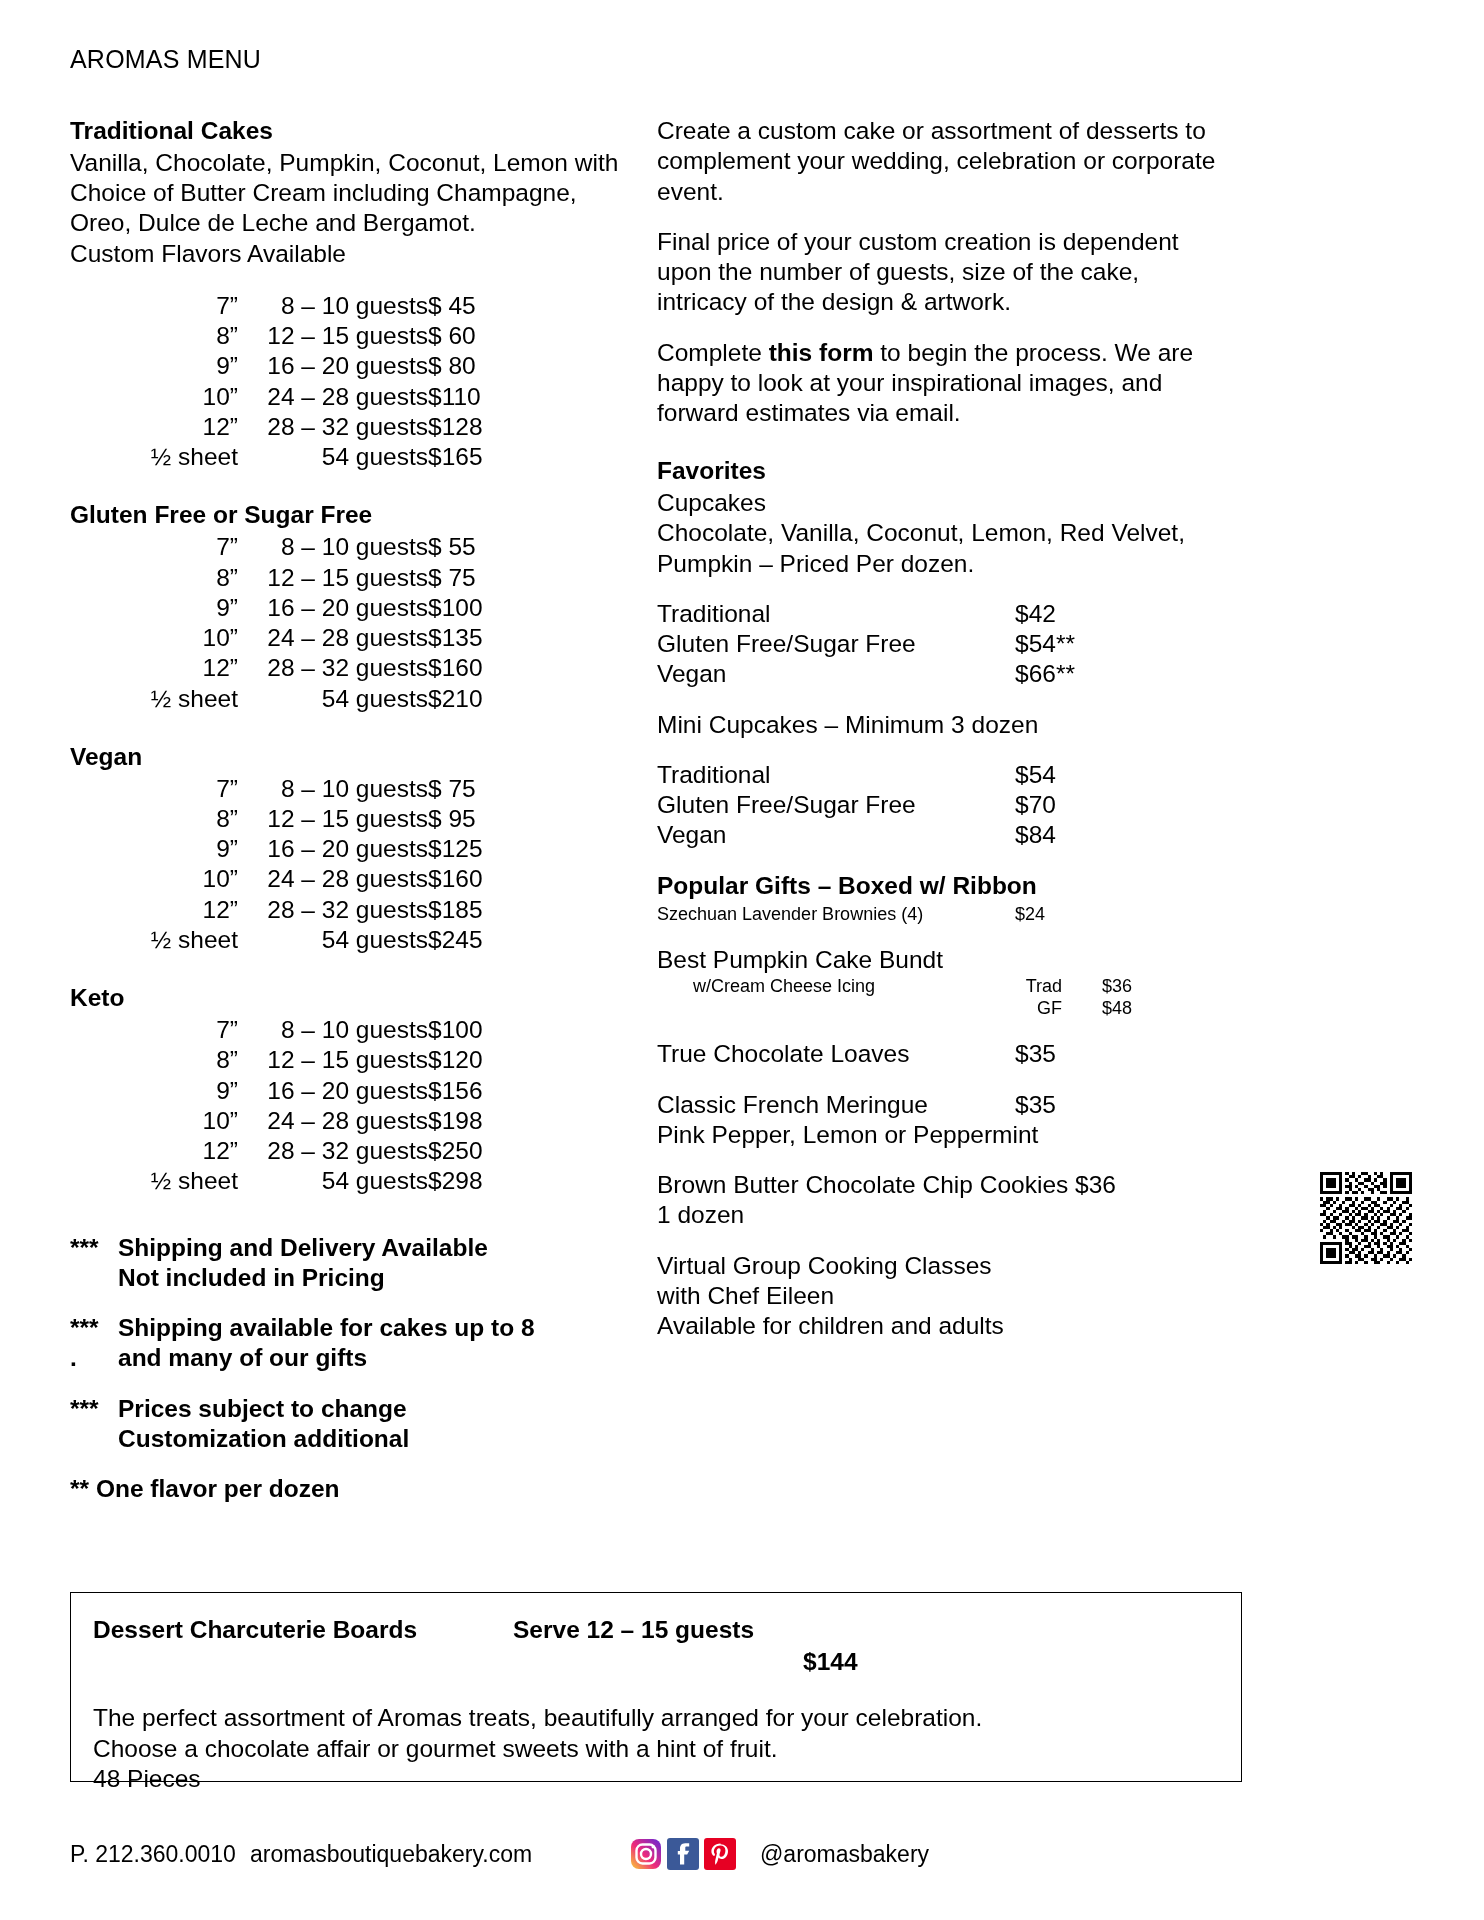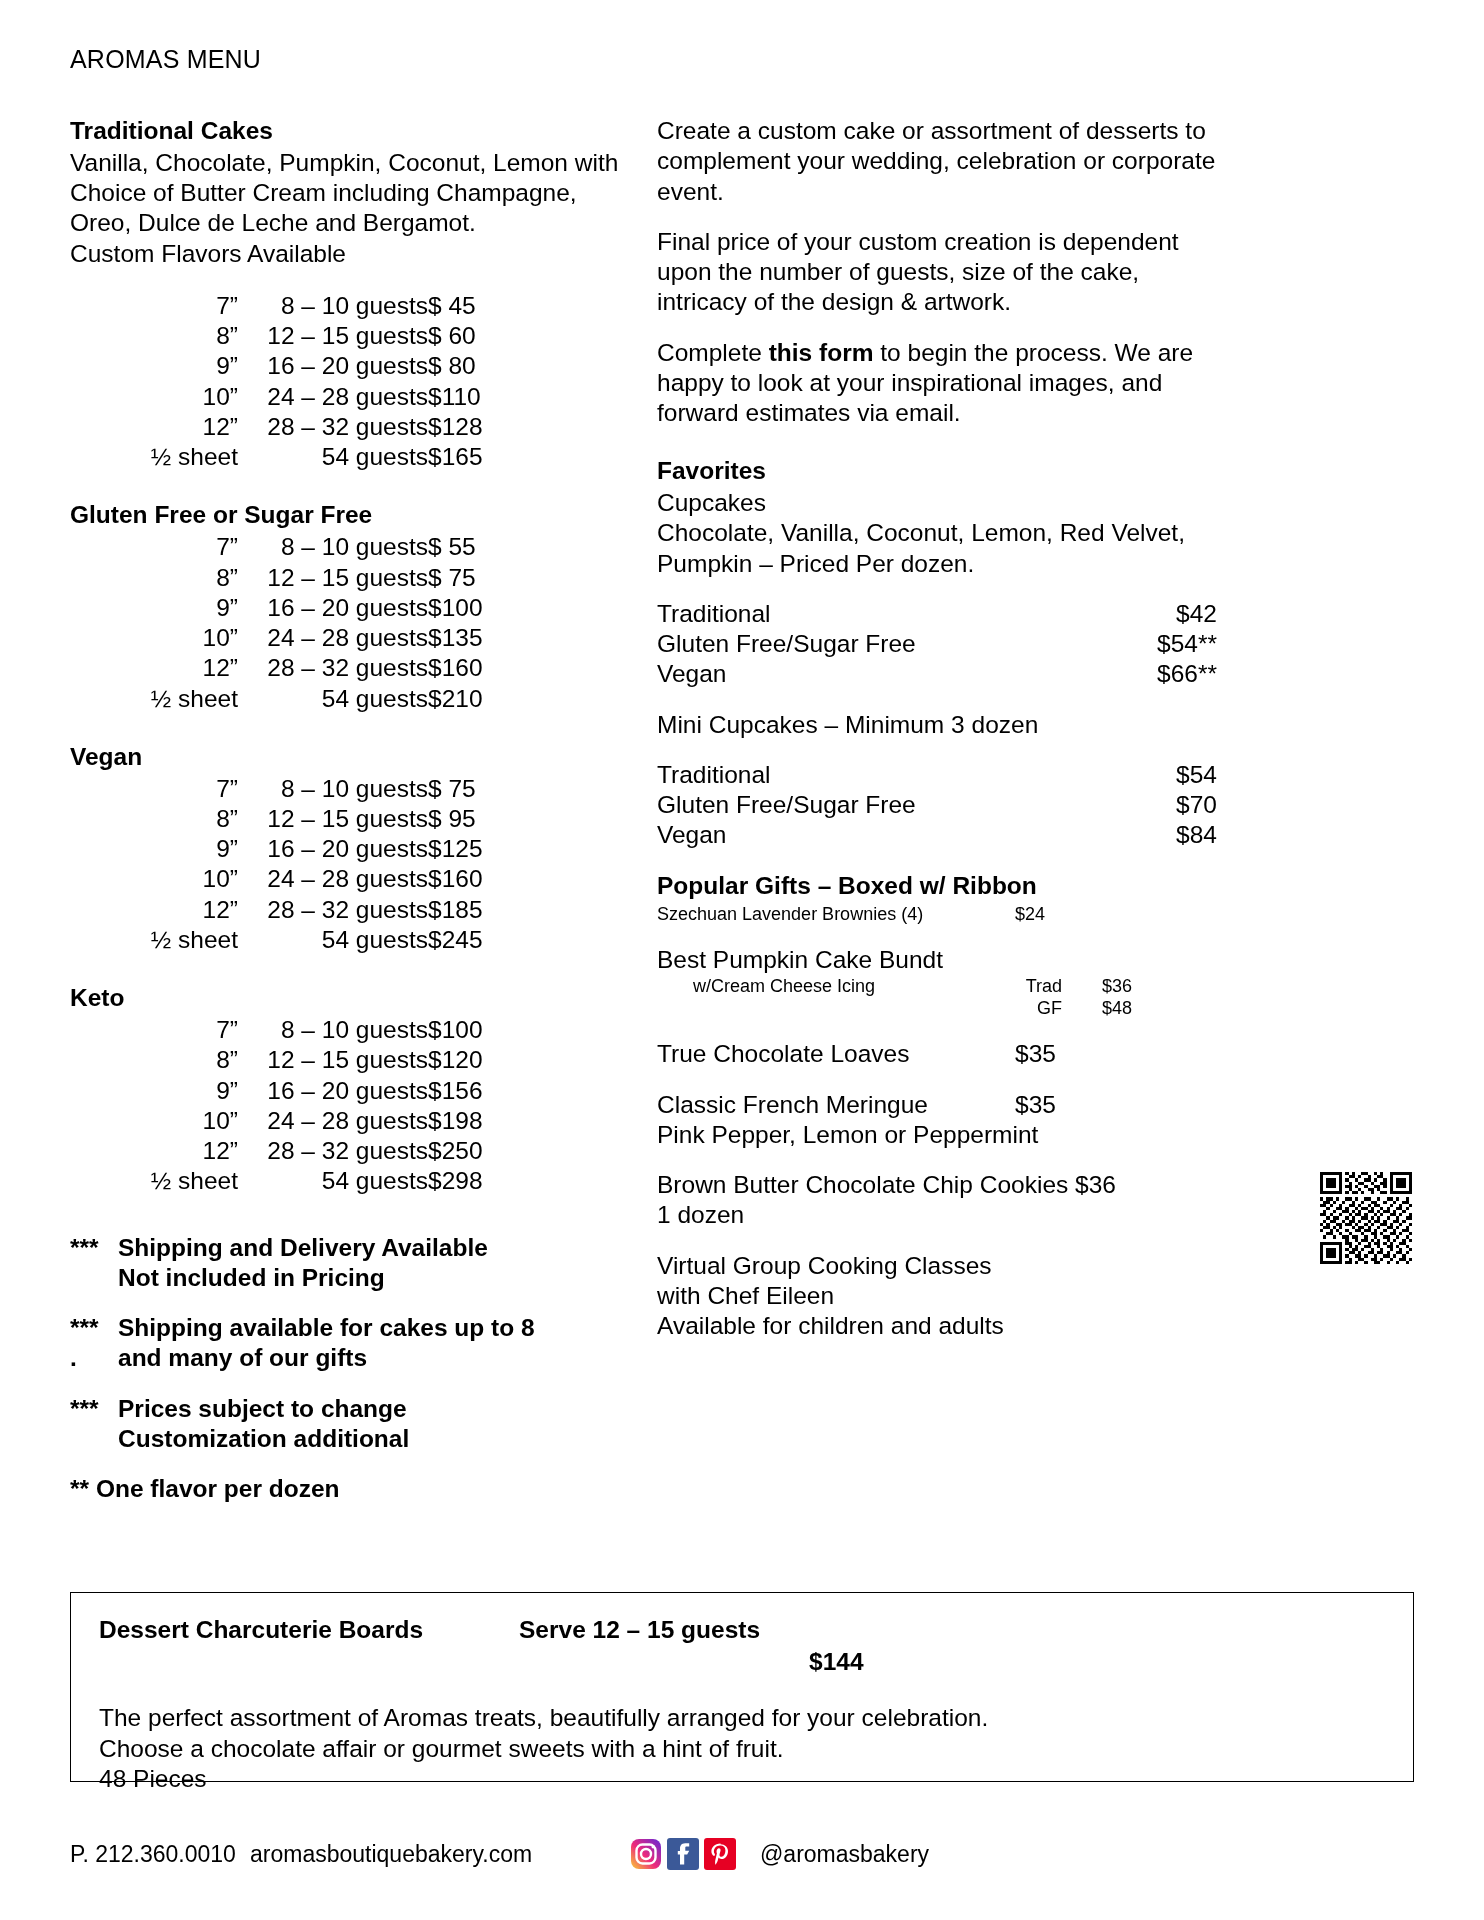--- a/index.html
+++ b/index.html
@@ -105,21 +105,20 @@
   }
   .note-row .marker {
     width: 48px;
     flex: 0 0 48px;
   }
 
   
   .pricelist { font-size: 24.5px; line-height: 1.235; }
   .pricerow {
     display: flex;
-    justify-content: space-between;
   }
   .pricerow .label { width: 358px; flex: 0 0 358px; }
   .pricerow .amount { flex: 0 0 auto; }
 
   .gift-row { display: flex; font-size: 18px; line-height: 1.235; }
   .gift-row .gift-label { width: 310px; flex: 0 0 310px; }
   .gift-row .gift-mid { width: 95px; flex: 0 0 95px; text-align: right;}
   .gift-row .gift-amount { flex: 0 0 auto; padding-left: 40px;}
 
   .simple-row { display: flex; font-size: 24.5px; line-height: 1.235; }
@@ -132,25 +131,25 @@
     top: 1172px;
     width: 92px;
     height: 92px;
   }
 
   
   .charcuterie-box {
     position: absolute;
     left: 70px;
     top: 1592px;
-    width: 1344px;
+    width: 1172px;
     height: 190px;
     box-sizing: border-box;
     border: 1.5px solid #000;
-    padding: 22px 22px 0 28px;
+    padding: 22px 22px 0 22px;
   }
   .charc-head {
     display: flex;
     font-size: 24.5px;
     font-weight: bold;
     line-height: 1.235;
     margin-bottom: 26px;
   }
   .charc-head .c-title { width: 420px; flex: 0 0 420px; }
   .charc-head .c-serve { width: 290px; flex: 0 0 290px; }

